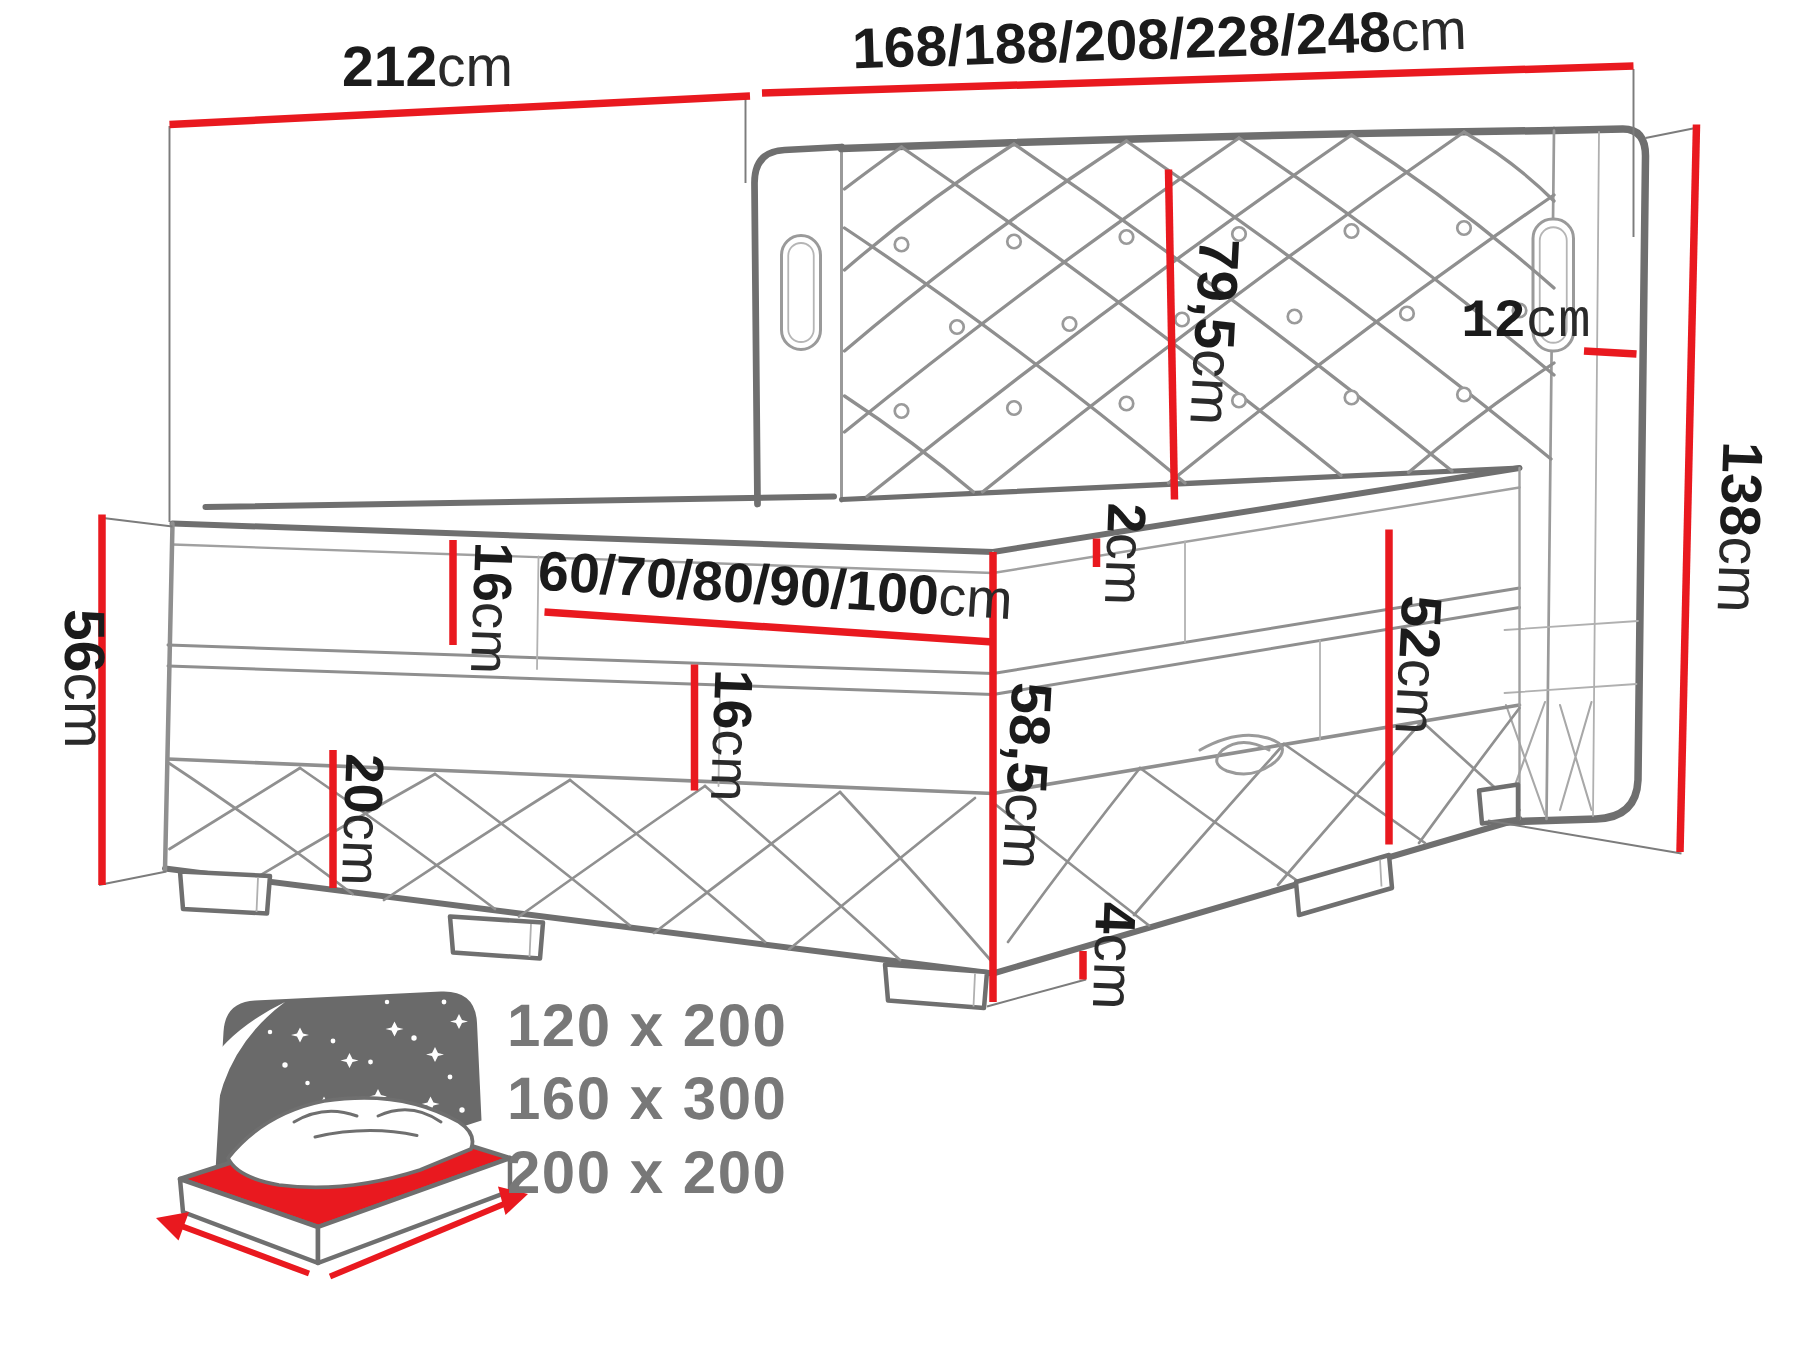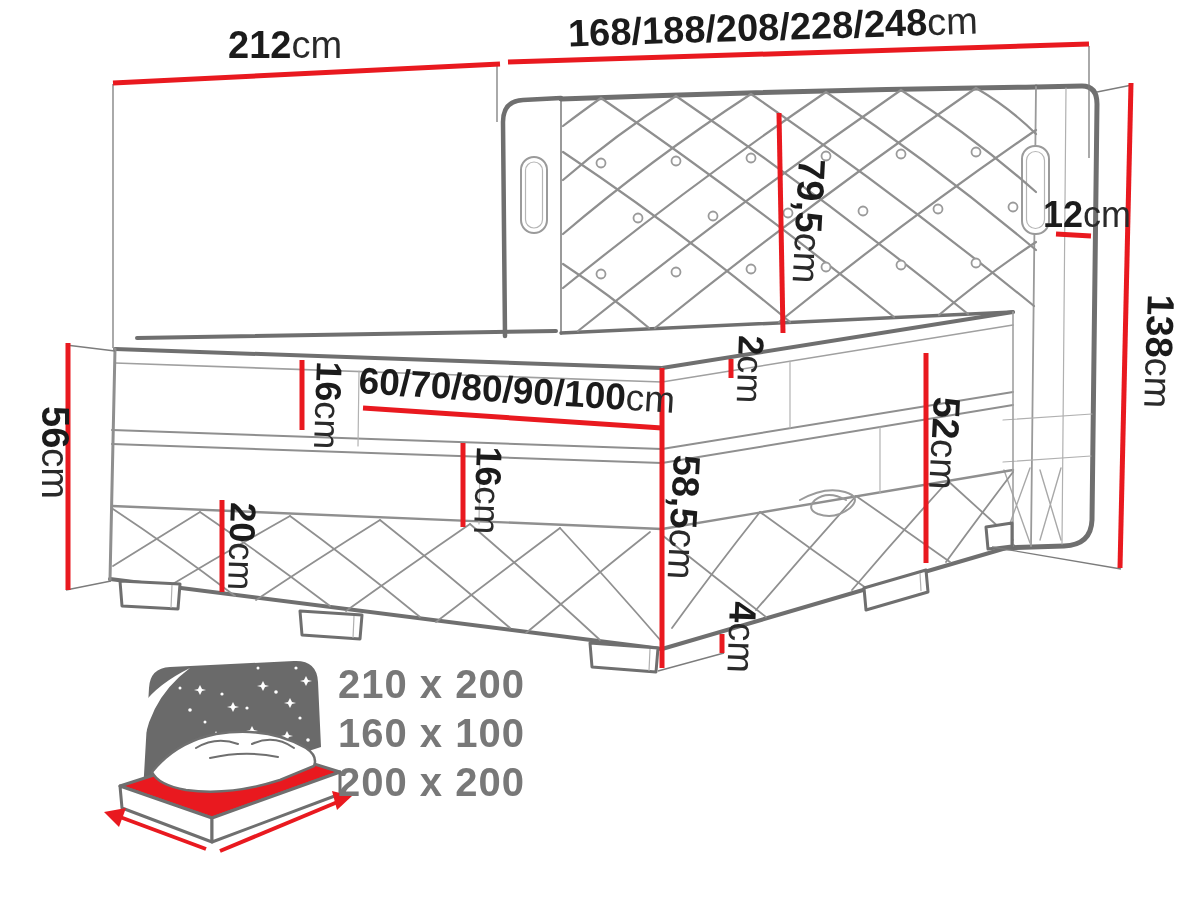--- a/index.html
+++ b/index.html
@@ -208,21 +208,21 @@
   </div>
 
   <div class="dim" style="left:568px;top:8px;transform:rotate(-1.8deg);">
     <span>168/188/208/228/248</span><span class="u">cm</span>
   </div>
 
   <div class="dim vert" style="left:831px;top:160px;transform:rotate(93deg);">
     <span>79,5</span><span class="u">cm</span>
   </div>
 
-  <div class="dim" style="left:1043px;top:196px;font-size:36px;">
+  <div class="dim" style="left:974px;top:196px;font-size:36px;font-family:Liberation Mono, monospace;">
     <span>12</span><span class="u">cm</span>
   </div>
 
   <div class="dim vert" style="left:1180px;top:295px;transform:rotate(92deg);">
     <span>138</span><span class="u">cm</span>
   </div>
 
   <div class="dim vert" style="left:74px;top:406px;transform:rotate(90deg);">
     <span>56</span><span class="u">cm</span>
   </div>
@@ -253,18 +253,18 @@
 
   <div class="dim vert" style="left:262px;top:503px;transform:rotate(92deg);font-size:36px;">
     <span>20</span><span class="u">cm</span>
   </div>
 
   <div class="dim vert" style="left:762px;top:602px;transform:rotate(92deg);font-size:38px;">
     <span>4</span><span class="u">cm</span>
   </div>
 
   <div class="sizes">
-    <div>210 x 200</div>
-    <div>160 x 100</div>
+    <div>120 x 200</div>
+    <div>160 x 300</div>
     <div>200 x 200</div>
   </div>
 
 </div>
 
 </body></html>

